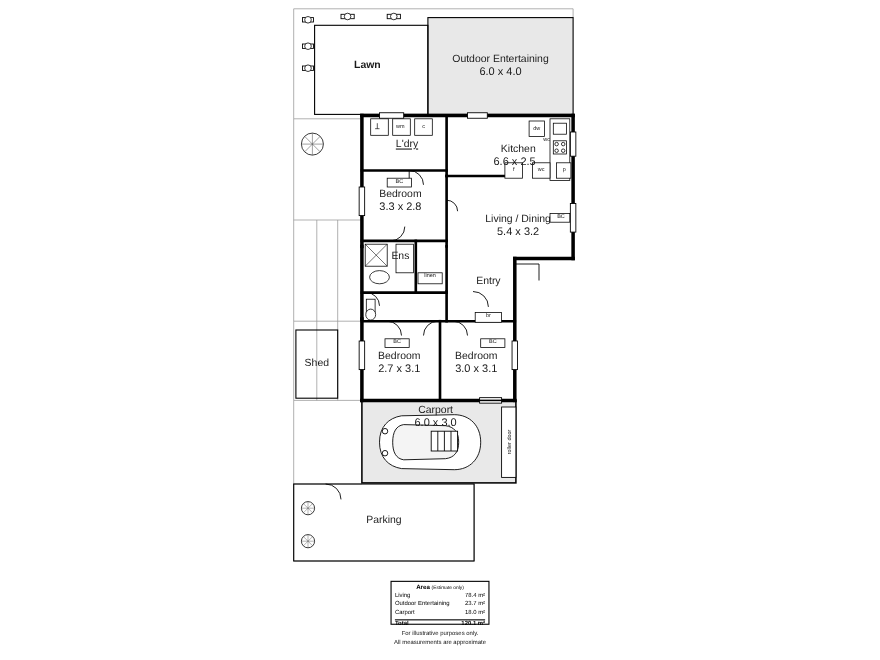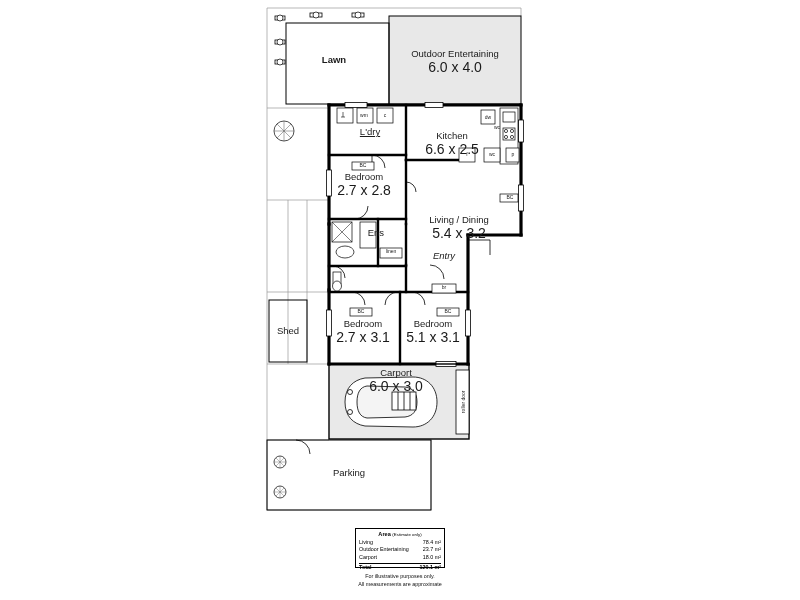--- a/index.html
+++ b/index.html
@@ -24,21 +24,21 @@
     position: absolute;
     text-align: center;
     line-height: 1.12;
     color: #1a1a1a;
     white-space: nowrap;
   }
   .room-name {
     font-size: 9.5px;
   }
   .room-dim {
-    font-size: 14px;
+    font-size: 10px;
   }
   .tiny {
     font-size: 5px;
     color: #222;
   }
   .vert {
     transform: rotate(-90deg);
     transform-origin: 50% 50%;
   }
   
@@ -314,55 +314,55 @@
 
 <div class="lbl" style="left:395px; top:49px; width:120px;">
   <div class="room-name">Outdoor Entertaining</div>
   <div class="room-dim">6.0 x 4.0</div>
 </div>
 
 <div class="lbl room-name" style="left:345px; top:127px; width:50px;text-decoration:underline;">
   <span>L'dry</span>
 </div>
 
-<div class="lbl" style="left:417px; top:131px; width:70px;">
+<div class="lbl" style="left:417px; top:131px; width:70px;text-align:right;">
   <div class="room-name">Kitchen</div>
   <div class="room-dim">6.6 x 2.5</div>
 </div>
 
 <div class="lbl" style="left:329px; top:172px; width:70px;">
   <div class="room-name">Bedroom</div>
-  <div class="room-dim">2.7 x 2.8</div>
-</div>
-
-<div class="lbl" style="left:416px; top:195px; width:86px;margin-top:20px;">
+  <div class="room-dim">3.3 x 2.8</div>
+</div>
+
+<div class="lbl" style="left:428px; top:195px; width:86px;">
   <div class="room-name">Living / Dining</div>
   <div class="room-dim">5.4 x 3.2</div>
 </div>
 
-<div class="lbl room-name" style="left:344px; top:228px; width:40px;text-align:right;">
+<div class="lbl room-name" style="left:344px; top:228px; width:40px;">
   <span>Ens</span>
 </div>
 
-<div class="lbl room-name" style="left:419px; top:251px; width:50px;font-style:italic;">
+<div class="lbl room-name" style="left:419px; top:251px; width:50px;">
   <span>Entry</span>
 </div>
 
 <div class="lbl room-name" style="left:263px; top:326px; width:50px;">
   <span>Shed</span>
 </div>
 
 <div class="lbl" style="left:328px; top:319px; width:70px;">
   <div class="room-name">Bedroom</div>
   <div class="room-dim">2.7 x 3.1</div>
 </div>
 
 <div class="lbl" style="left:400px; top:319px; width:66px;">
   <div class="room-name">Bedroom</div>
-  <div class="room-dim">5.1 x 3.1</div>
+  <div class="room-dim">3.0 x 3.1</div>
 </div>
 
 <div class="lbl" style="left:356px; top:368px; width:80px;">
   <div class="room-name">Carport</div>
   <div class="room-dim">6.0 x 3.0</div>
 </div>
 
 <div class="lbl room-name" style="left:319px; top:468px; width:60px;text-align:center;">
   <span>Parking</span>
 </div>

